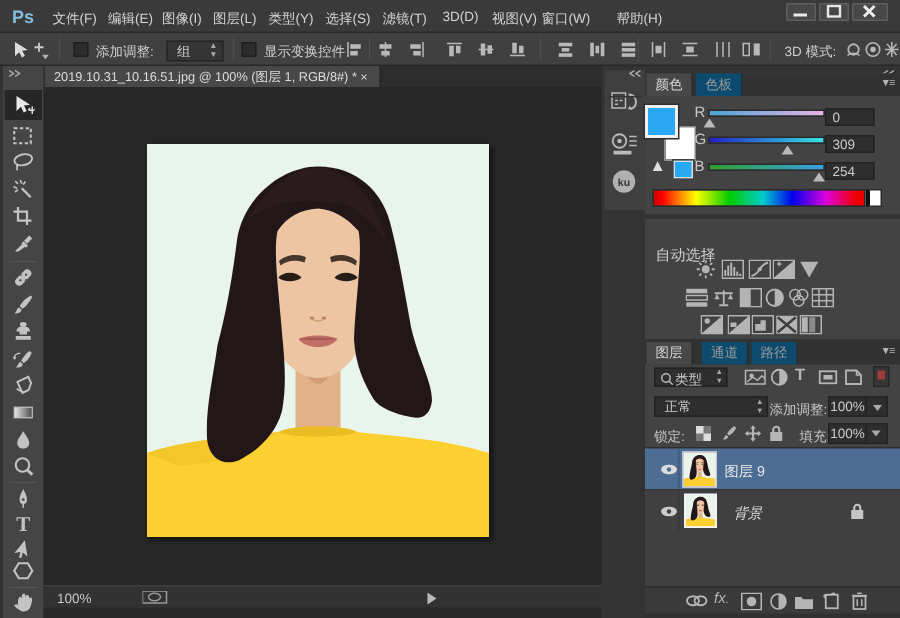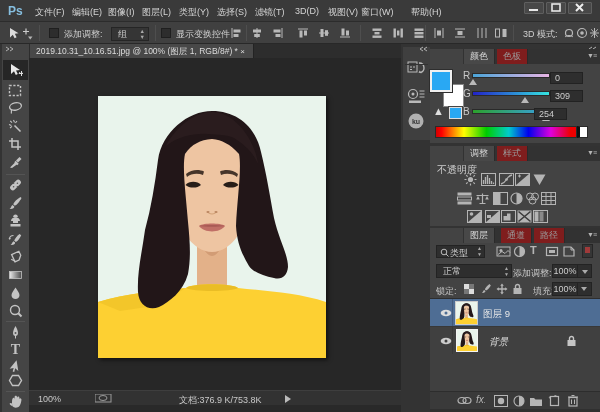--- a/index.html
+++ b/index.html
@@ -20,22 +20,22 @@
 #toolbar { left:2px; top:44px; width:27px; height:368px; background:#454545; }
 .toolsep { left:6px; width:19px; height:1px; background:#333; border-bottom:1px solid #545454; }
 #movetool { left:3px; top:60px; width:25px; height:20px; background:#262626; }
 #canvas { left:29px; top:58px; width:372px; height:332px; background:#272727; }
 #statusbar { left:29px; top:390px; width:372px; height:15px; background:#323232; border-top:1px solid #3e3e3e; font-size:9px; color:#c8c8c8; }
 #bottomstrip { left:29px; top:405px; width:372px; height:7px; background:#292929; }
 #photo { left:98px; top:96px; width:228px; height:262px; box-shadow:2px 2px 4px rgba(0,0,0,0.6); }
 #iconstrip { left:403px; top:47px; width:27px; height:93px; background:#3f3f3f; }
 #dockbg { left:401px; top:44px; width:199px; height:368px; background:#333333; }
 .panel { left:430px; width:170px; background:#434343; position:absolute; }
-.ptabrow { height:15px; background:#323232; position:relative;margin-left:33px; }
-.ptab { position:absolute; top:0; height:15px; font-size:9px; line-height:15px; padding:0 6px; color:#9a9a9a; background:#7f1d1d; border-right:1px solid #2a2a2a; }
+.ptabrow { height:15px; background:#323232; position:relative; }
+.ptab { position:absolute; top:0; height:15px; font-size:9px; line-height:15px; padding:0 6px; color:#9a9a9a; background:#0c4a6e; border-right:1px solid #2a2a2a; }
 .ptab.active { background:#484848; color:#d8d8d8; }
 .pmenu { position:absolute; right:4px; top:3px; color:#b5b5b5; font-size:7px; letter-spacing:-1px; }
 .slab { font-size:10px; color:#c8c8c8; position:absolute; }
 .strack { position:absolute; height:5px; border:1px solid #2a2a2a; }
 .sthumb { position:absolute; width:0; height:0; border-left:4px solid transparent; border-right:4px solid transparent; border-bottom:6px solid #b9b9b9; }
 .sval { position:absolute; width:33px; height:12px; background:#2e2e2e; border:1px solid #222; color:#ccc; font-size:9px; text-align:left; padding-left:4px; line-height:10px; }
 .dd { position:absolute; background:#2e2e2e; border:1px solid #232323; color:#ccc; font-size:9px; }
 .llab { position:absolute; font-size:9px; color:#c8c8c8; }
 svg { display:block; }
 .ico { position:absolute; }
@@ -367,21 +367,20 @@
   </div>
 
 <div id="statusbar" class="abs">
 <span style="position:absolute; left:9px; top:3px;">100%</span>
 <span class="abs" style="left:66px; top:3px;">
       <svg width="17" height="9">
         <rect x="0" y="0" width="16" height="8" fill="none" stroke="#9a9a9a"></rect>
         <ellipse cx="8" cy="4" rx="4" ry="2.5" fill="none" stroke="#9a9a9a"></ellipse>
       </svg>
     </span>
-<span style="position:absolute; left:150px; top:3px;">文档:376.9 K/753.8K</span>
 <span class="abs" style="left:255px; top:4px;">
       <svg width="8" height="8">
         <path d="M1 0 L7 4 L1 8 Z" fill="#bbb"></path>
       </svg>
     </span>
 </div>
 <div id="bottomstrip" class="abs"></div>
 
 <div id="iconstrip" class="abs"></div>
 <div class="abs" style="left:419px; top:46px;">
@@ -432,34 +431,29 @@
   <div class="strack" style="left:42px; top:24px; width:78px; background:linear-gradient(90deg,#4aa4d8,#e8b4e4);"></div>
   <div class="sthumb" style="left:39px; top:30px;"></div>
   <div class="sval" style="left:120px; top:23px;">0</div>
   <div class="slab" style="left:33px; top:39px;">G</div>
   <div class="strack" style="left:42px; top:42px; width:78px; background:linear-gradient(90deg,#2222c8,#35e4e0);"></div>
   <div class="sthumb" style="left:91px; top:48px;"></div>
   <div class="sval" style="left:120px; top:41px;">309</div>
   <div class="slab" style="left:33px; top:57px;">B</div>
   <div class="strack" style="left:42px; top:60px; width:78px; background:linear-gradient(90deg,#2ca02c,#3aa0e8);"></div>
   <div class="sthumb" style="left:112px; top:66px;"></div>
-  <div class="sval" style="left:104px; top:59px;">254</div>
+  <div class="sval" style="left:120px; top:59px;">254</div>
   <div class="abs" style="left:3px; top:56px; color:#e0e0e0; font-size:11px; font-weight:bold;">▲</div>
   <div class="abs" style="left:19px; top:58px; width:13px; height:12px; background:#29a8f3; border:1px solid #ddd; outline:1px solid #444;"></div>
   <div class="abs" style="left:5px; top:77px; width:142px; height:12px; border:1px solid #2a2a2a; background:linear-gradient(90deg,#d00000,#f00 4%,#ff0 20%,#0c0 36%,#0cc 52%,#00e 66%,#d0d 82%,#e00 96%);"></div>
   <div class="abs" style="left:147px; top:77px; width:11px; height:12px; background:#fff; border:1px solid #2a2a2a; border-left:3px solid #111;"></div>
 </div>
 
 <div class="panel" style="top:146px; height:80px;">
-  <div class="ptabrow">
-      <div class="ptab active" style="left:1px;">调整</div>
-      <div class="ptab" style="left:34px;">样式</div>
-      <div class="pmenu">▼≡</div>
-    </div>
-  <div class="abs" style="left:7px; top:17px; font-size:10px; color:#cdcdcd;">不透明度</div>
+  <div class="abs" style="left:7px; top:17px; font-size:10px; color:#cdcdcd;">自动选择</div>
   <div id="adjicons">
   <div class="abs" style="left:33px; top:27px;">
         <svg width="15" height="13">
           <circle cx="7.5" cy="6.5" r="2.6" fill="#b4b4b4"></circle>
           <path d="M7.5 0.5 V2.5 M7.5 10.5 V12.5 M1.5 6.5 H3.5 M11.5 6.5 H13.5 M3.2 2.2 L4.6 3.6 M10.4 9.4 L11.8 10.8 M11.8 2.2 L10.4 3.6 M4.6 9.4 L3.2 10.8" stroke="#b4b4b4" stroke-width="1.2"></path>
         </svg>
       </div>
   <div class="abs" style="left:51px; top:27px;">
         <svg width="15" height="13">
           <rect x="0.5" y="0.5" width="14" height="12" fill="none" stroke="#b4b4b4"></rect>

